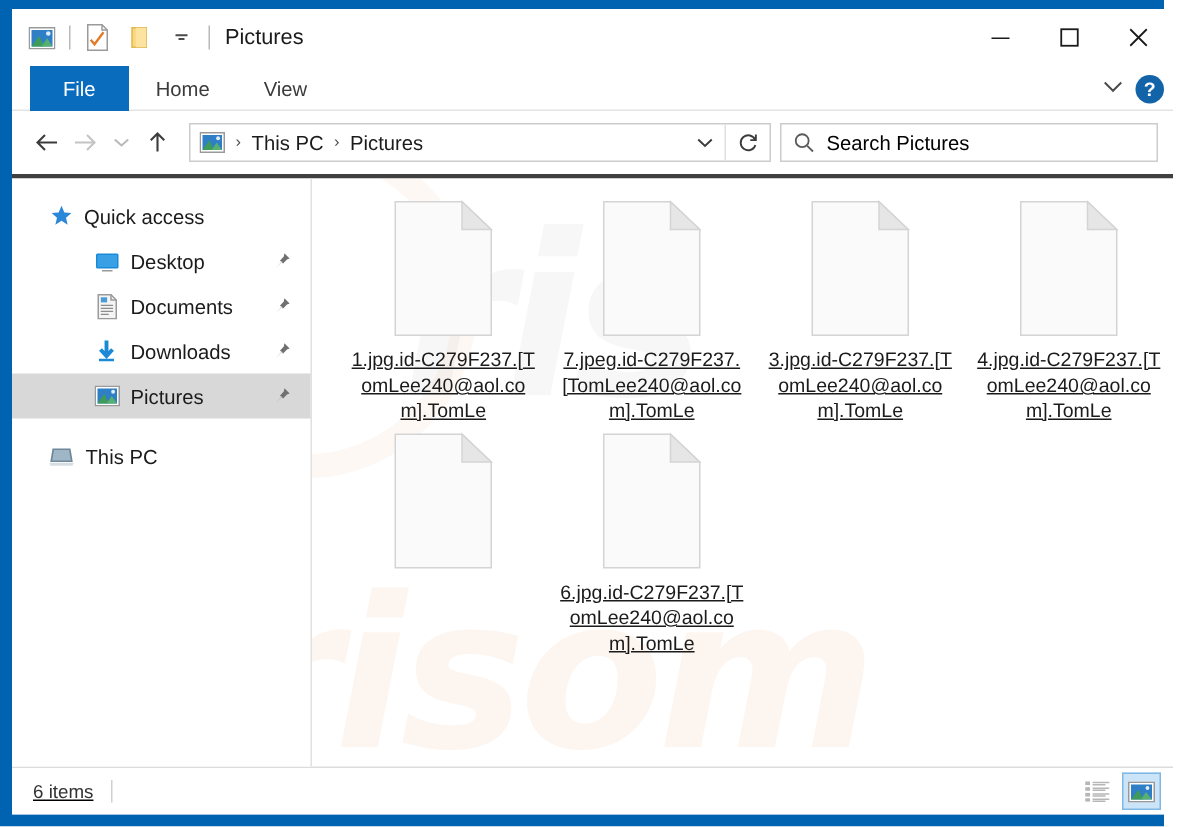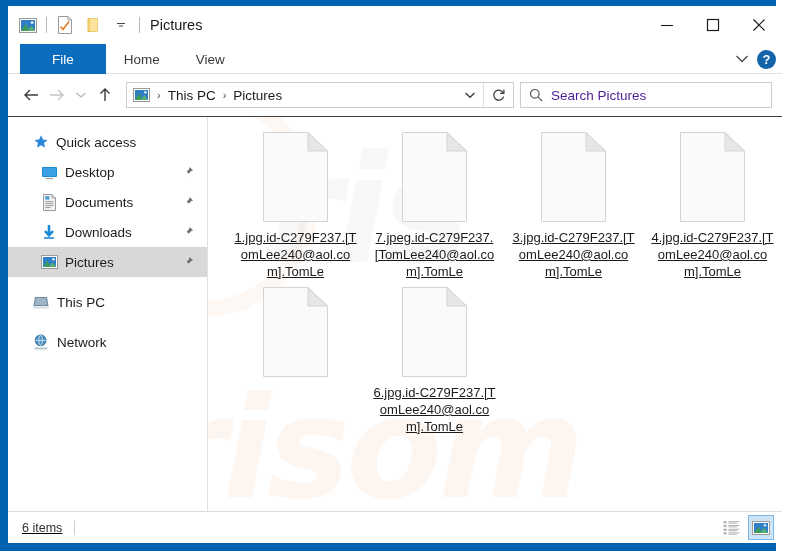--- a/index.html
+++ b/index.html
@@ -74,21 +74,21 @@
   .tab {
     display: flex; align-items: center; justify-content: center;
     padding: 0 18px;
     font-size: 13.5px;
     color: #3b3b3b;
     height: 30px;
   }
   .tab.file {
     background: #0a6cbc;
     color: #ffffff;
-    padding: 0 32px;
+    padding: 0 22px;
     margin-left: 12px;
   }
   .ribbon-right {
     position: absolute; right: 6px; top: 0;
     height: 30px; display: flex; align-items: center; gap: 8px;
   }
   .help-btn {
     width: 19px; height: 19px; border-radius: 50%;
     background: #1363a8;
     color: #fff; font-size: 13px; font-weight: bold;
@@ -149,49 +149,49 @@
   }
   .searchbox {
     width: 252px; height: 26px;
     margin-left: 6px;
     border: 1px solid #cccccc;
     background: #fff;
     display: flex; align-items: center;
     flex: 0 0 auto;
   }
   .search-ico { width: 30px; display: flex; align-items: center; justify-content: center; }
-  .search-ph { font-size: 13.5px; color: #4c1d95; text-align: right; }
+  .search-ph { font-size: 13.5px; color: #000000; text-align: right; }
 
   
   .body {
     flex: 1 1 auto;
     display: flex;
     min-height: 0;
-    border-top: 1px solid #404040;
+    border-top: 3px solid #404040;
     position: relative;
   }
 
   
   .sidebar {
     width: 200px;
     flex: 0 0 200px;
     background: #ffffff;
     border-right: 1px solid #e0e0e0;
     padding-top: 10px;
     position: relative;
     z-index: 2;
   }
   .nav-row {
     height: 30px;
     display: flex;
     align-items: center;
     padding-left: 22px;
     position: relative;
   }
-  .nav-row.child { padding-left: 30px; }
+  .nav-row.child { padding-left: 52px; }
   .nav-row.selected { background: #d8d8d8; }
   .nav-ico {
     width: 22px; height: 22px;
     display: flex; align-items: center; justify-content: center;
     flex: 0 0 auto;
   }
   .nav-label {
     font-size: 13.5px;
     color: #1b1b1b;
     margin-left: 5px;
@@ -535,31 +535,20 @@
               <path d="M3 2 H15 L16.5 11 H1.5 Z" fill="#6f8899"></path>
               <path d="M4 3 H14 L15.2 10 H2.8 Z" fill="#9fb6c6"></path>
               <path d="M0.8 11.5 H17.2 L16.3 13.5 H1.7 Z" fill="#d6dde2"></path>
             </svg>
           </span>
           <span class="nav-label">This PC</span>
         </div>
 
         <div class="nav-gap"></div>
 
-        <div class="nav-row">
-          <span class="nav-ico">
-            <svg width="18" height="16" viewBox="0 0 18 16">
-              <circle cx="8.6" cy="6.4" r="5.4" fill="#4a90c0"></circle>
-              <circle cx="8.6" cy="6.4" r="5.4" fill="none" stroke="#2f6f96"></circle>
-              <path d="M3.3 6.4 H13.9 M8.6 1 C6.3 3 6.3 9.8 8.6 11.8 C10.9 9.8 10.9 3 8.6 1" fill="none" stroke="#cfe4f2" stroke-width="0.9"></path>
-              <path d="M2 13.5 H16 L15 15.5 H3 Z" fill="#b9c7d1"></path>
-            </svg>
-          </span>
-          <span class="nav-label">Network</span>
-        </div>
       </div>
 
       <div class="content">
 
         <div class="watermark wm-grey">ris</div>
         <div class="watermark wm-orange">risom</div>
         <div class="wm-circle" style="left:-120px; top:-30px; width:230px; height:230px; border:16px solid rgba(232,120,40,0.05);"></div>
 
         <div class="grid">
 

